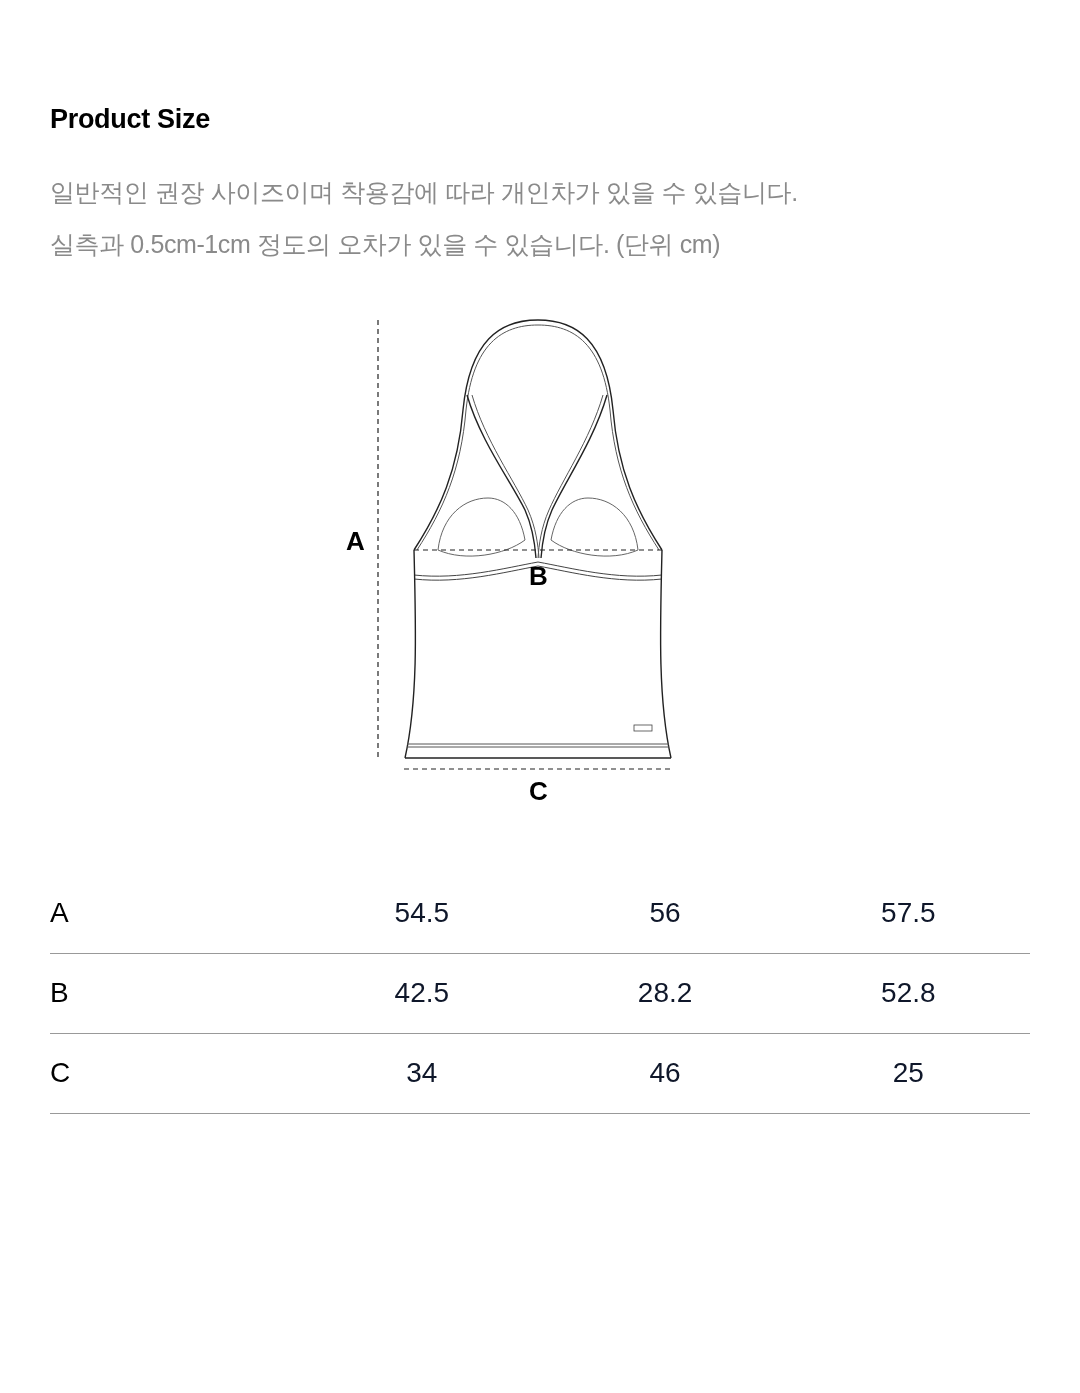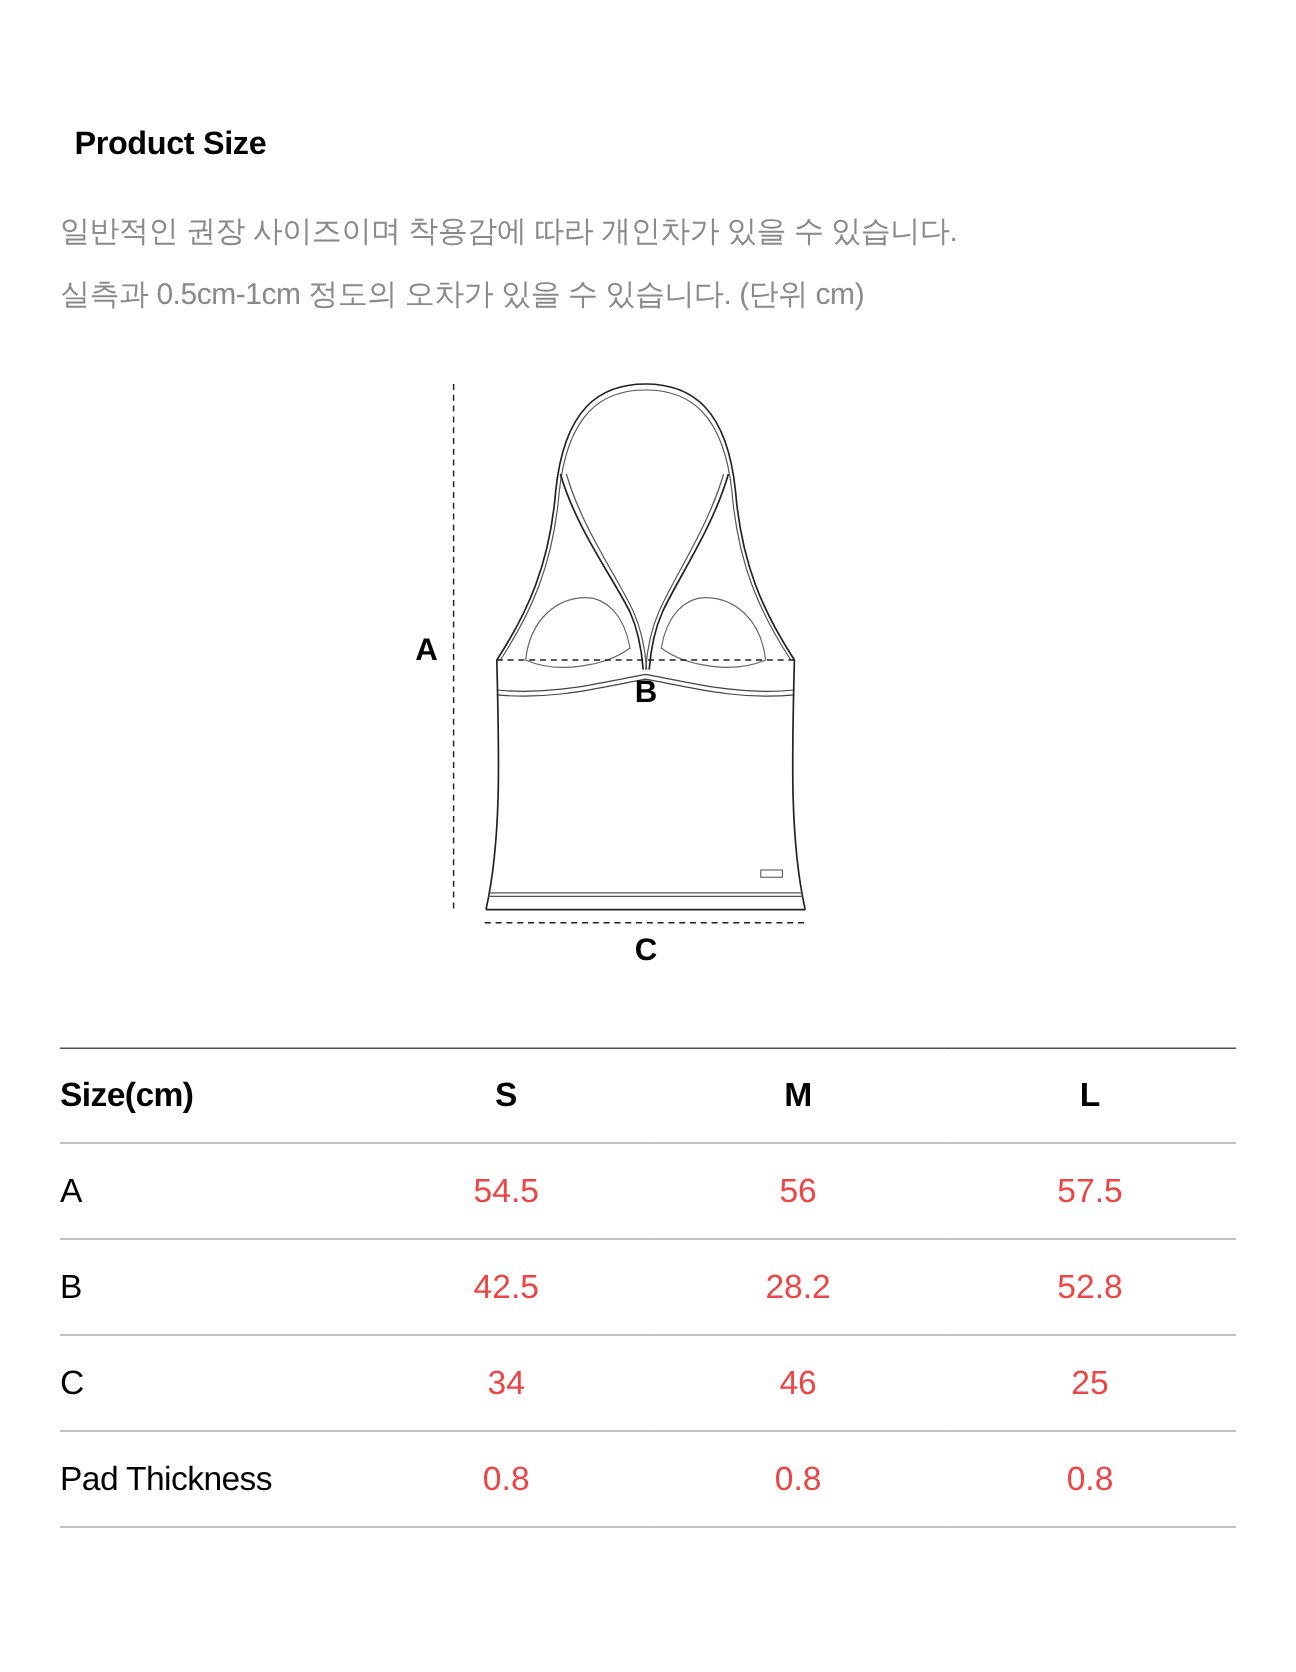--- a/index.html
+++ b/index.html
@@ -1,29 +1,29 @@
 <!DOCTYPE html>
 <html><head>
   <meta charset="utf-8">
   <style>
     html, body { margin: 0; padding: 0; background: #ffffff; }
     body { width: 1080px; height: 1393px; position: relative; font-family: "Liberation Sans", "DejaVu Sans", sans-serif; color: #000; overflow: hidden; }
-    .title { position: absolute; left: 62px; top: 104px; font-size: 27px; font-weight: bold; letter-spacing: -0.3px; margin: 0; }
+    .title { position: absolute; left: 50px; top: 104px; font-size: 27px; font-weight: bold; letter-spacing: -0.3px; margin: 0; }
     .desc { position: absolute; left: 50px; font-size: 25px; color: #8a8a8a; letter-spacing: -0.4px; white-space: nowrap; }
     .desc.l1 { top: 176px; }
     .desc.l2 { top: 228px; }
     .diagram { position: absolute; left: 330px; top: 300px; width: 380px; height: 520px; }
     .diagram svg { position: absolute; left: 0; top: 0; }
     .dlabel { position: absolute; font-size: 26px; font-weight: bold; line-height: 1; }
     .size-table { position: absolute; left: 50px; top: 873px; width: 980px; border-collapse: collapse; }
     .size-table tr { height: 80px; border-bottom: 1px solid #999; }
     .size-table tr.head { border-top: 1px solid #222; height: 79px; }
     .size-table td { padding: 0; font-size: 28px; vertical-align: middle; }
     .size-table td.rowlabel { width: 250px; text-align: left; color: #000; letter-spacing: -0.5px; }
-    .size-table td.val { text-align: center; color: #ef4444; width: 243px; }
+    .size-table td.val { text-align: center; color: #0f172a; width: 243px; }
     .size-table tr.head td.val { color: #000; font-weight: bold; }
     .size-table tr.head td.rowlabel { font-weight: bold; }
   </style>
 </head>
 <body>
 
 <h1 class="title">Product Size</h1>
 <div class="desc l1">일반적인 권장 사이즈이며 착용감에 따라 개인차가 있을 수 있습니다.</div>
 <div class="desc l2">실측과 0.5cm-1cm 정도의 오차가 있을 수 있습니다. (단위 cm)</div>
 
@@ -61,44 +61,32 @@
       <line x1="74" y1="469" x2="344" y2="469" stroke-dasharray="5,4" stroke-width="1.2"></line>
     </g>
   </svg>
   <div class="dlabel" style="left:16px; top:228px;">A</div>
   <div class="dlabel" style="left:199px; top:263px;">B</div>
   <div class="dlabel" style="left:199px; top:478px;">C</div>
 </div>
 
 <table class="size-table">
   <tbody>
-      <tr class="head">
-    <td class="rowlabel">Size(cm)</td>
-    <td class="val">S</td>
-    <td class="val">M</td>
-    <td class="val">L</td>
-  </tr>
   <tr>
     <td class="rowlabel">A</td>
     <td class="val">54.5</td>
     <td class="val">56</td>
     <td class="val">57.5</td>
   </tr>
   <tr>
     <td class="rowlabel">B</td>
     <td class="val">42.5</td>
     <td class="val">28.2</td>
     <td class="val">52.8</td>
   </tr>
   <tr>
     <td class="rowlabel">C</td>
     <td class="val">34</td>
     <td class="val">46</td>
     <td class="val">25</td>
   </tr>
-  <tr>
-    <td class="rowlabel">Pad Thickness</td>
-    <td class="val">0.8</td>
-    <td class="val">0.8</td>
-    <td class="val">0.8</td>
-  </tr>
 </tbody>
   </table>
 
 </body></html>

